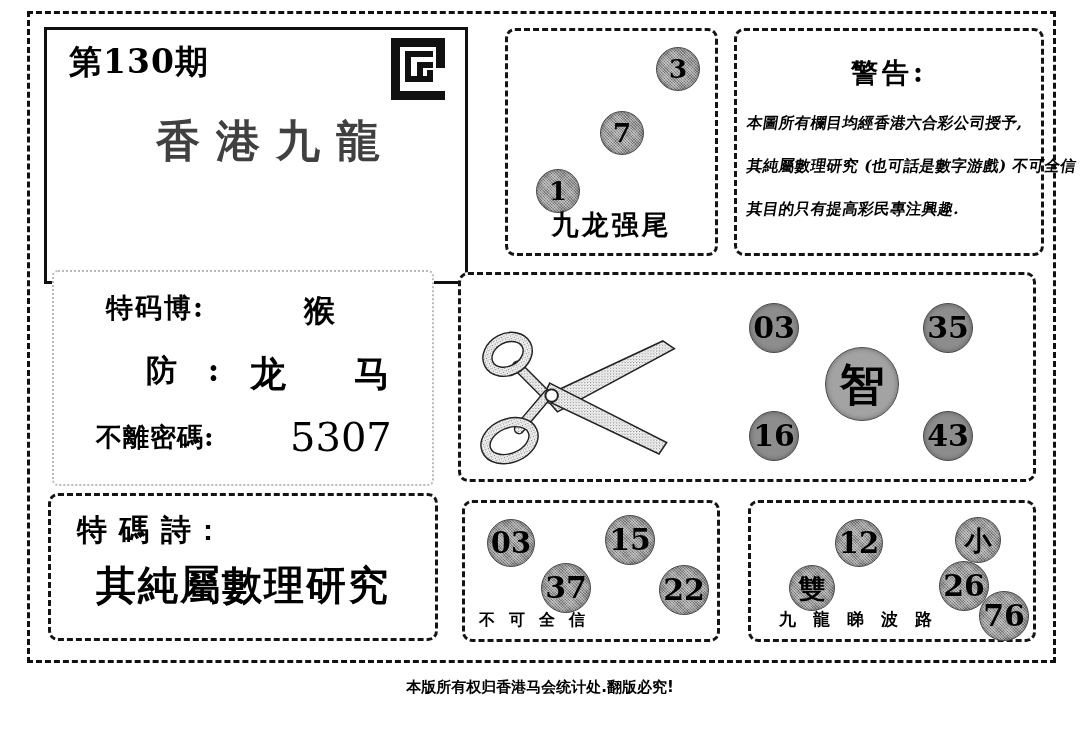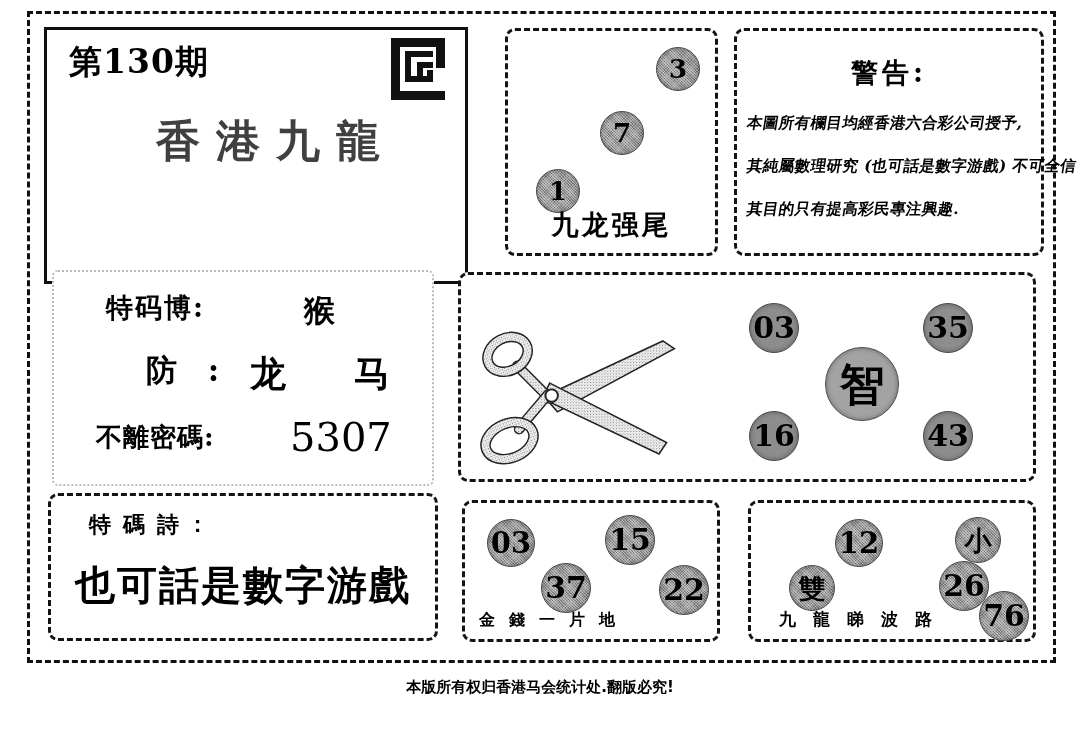--- a/index.html
+++ b/index.html
@@ -86,23 +86,23 @@
   #val1{left:250px;font-size:31px;font-weight:700;font-family:"DejaVu Serif","Liberation Serif",serif;position:absolute;}
   #lbl2{left:92px;font-size:31px;letter-spacing:10px;}
   #val2a{left:196px;font-size:36px;font-weight:700;font-family:"DejaVu Serif","Liberation Serif",serif;position:absolute;}
   #val2b{left:300px;font-size:36px;font-weight:700;font-family:"DejaVu Serif","Liberation Serif",serif;position:absolute;}
   #lbl3{left:42px;font-size:26px;letter-spacing:1px;}
   #val3{left:236px;font-size:40px;font-weight:400;font-family:"DejaVu Serif","Liberation Serif",serif;position:absolute;top:-6px;}
 
   
   #poem-panel{left:48px;top:493px;width:390px;height:148px;}
   #poem-label{
-    position:absolute;left:38px;top:14px;
-    font-size:22px;font-weight:700;letter-spacing:12px;
-    font-family:Liberation Mono, monospace;
+    position:absolute;left:26px;top:14px;
+    font-size:30px;font-weight:700;letter-spacing:12px;
+    font-family:Liberation Sans, sans-serif;
   }
   #poem-text{
     position:absolute;left:0;top:62px;width:100%;text-align:center;
     font-size:40px;font-weight:700;letter-spacing:2px;
     font-family:"DejaVu Serif","Liberation Serif",serif;
   }
 
   
   #bag-panel{left:458px;top:272px;width:578px;height:210px;}
   #bag-title{
@@ -204,21 +204,21 @@
       <span id="val2b">马</span>
     </div>
     <div class="code-row" id="code-row3">
       <span class="cr-label" id="lbl3">不離密碼:</span>
       <span id="val3">5307</span>
     </div>
   </div>
 
   <div class="panel dash" id="poem-panel">
     <div id="poem-label">特碼詩:</div>
-    <div id="poem-text">也可話是數字游戲</div>
+    <div id="poem-text">其純屬數理研究</div>
   </div>
 
   <div class="panel dash" id="bag-panel">
     <svg id="scissors" viewBox="0 0 240 145">
       <defs>
         <pattern id="grain" width="3" height="3" patternUnits="userSpaceOnUse">
           <rect width="3" height="3" fill="#ffffff"></rect>
           <circle cx="0.7" cy="0.7" r="0.6" fill="#555"></circle>
           <circle cx="2.1" cy="2.2" r="0.5" fill="#777"></circle>
         </pattern>
@@ -249,21 +249,21 @@
       </div>
   </div>
 
   <div class="panel dash" id="coin-panel">
     <div id="coin-balls">
         <div class="ball" style="left: 22px; top: 16px; width: 46px; height: 46px; font-size: 29px;">03</div>
         <div class="ball" style="left: 140px; top: 12px; width: 48px; height: 48px; font-size: 30px;">15</div>
         <div class="ball" style="left: 76px; top: 60px; width: 48px; height: 48px; font-size: 30px;">37</div>
         <div class="ball" style="left: 194px; top: 62px; width: 48px; height: 48px; font-size: 30px;">22</div>
       </div>
-    <div id="coin-caption">金錢一片地</div>
+    <div id="coin-caption">不可全信</div>
   </div>
 
   <div class="panel dash" id="wave-panel">
     <div id="wave-balls">
         <div class="ball" style="left: 84px; top: 16px; width: 46px; height: 46px; font-size: 29px;">12</div>
         <div class="ball" style="left: 204px; top: 14px; width: 44px; height: 44px; font-size: 27px;">小</div>
         <div class="ball" style="left: 38px; top: 62px; width: 44px; height: 44px; font-size: 27px;">雙</div>
         <div class="ball" style="left: 160px; top: 58px; width: 48px; height: 48px; font-size: 30px; margin-left: 28px;">26</div>
         <div class="ball" style="left: 228px; top: 88px; width: 48px; height: 48px; font-size: 30px;">76</div>
       </div>

